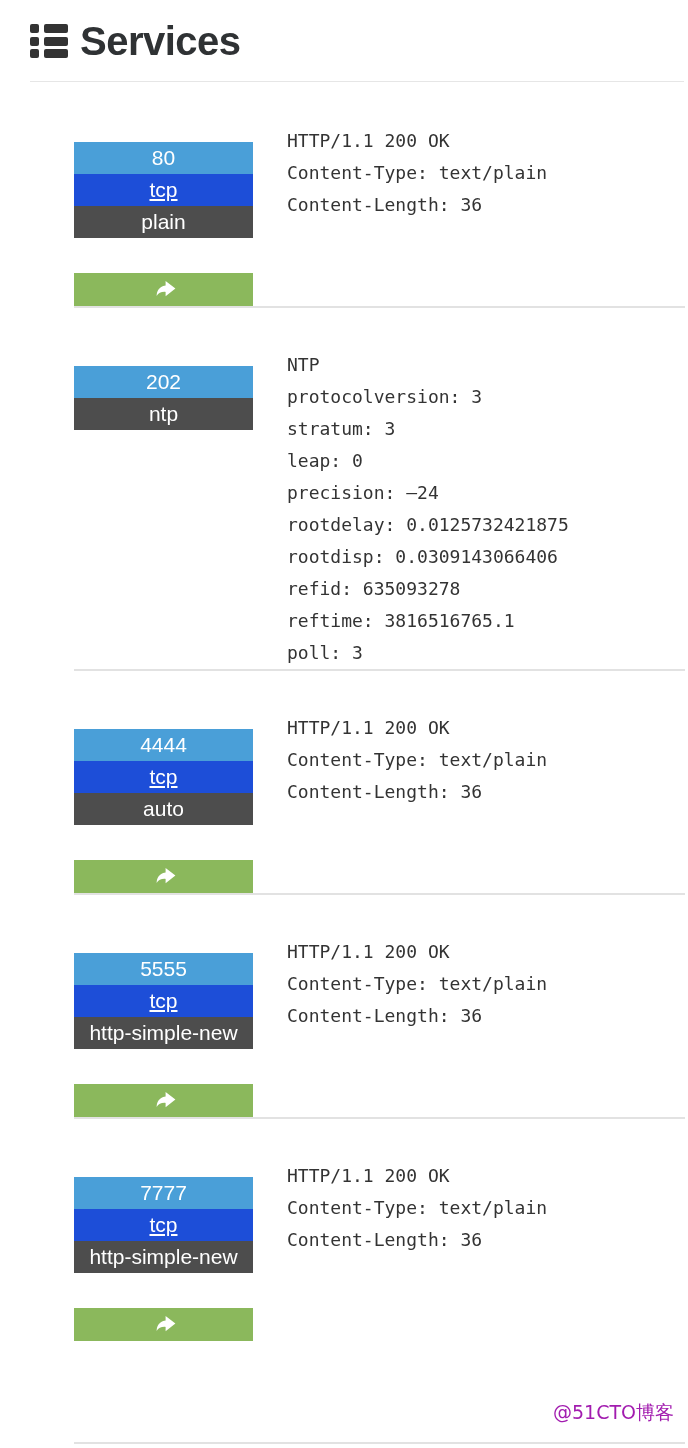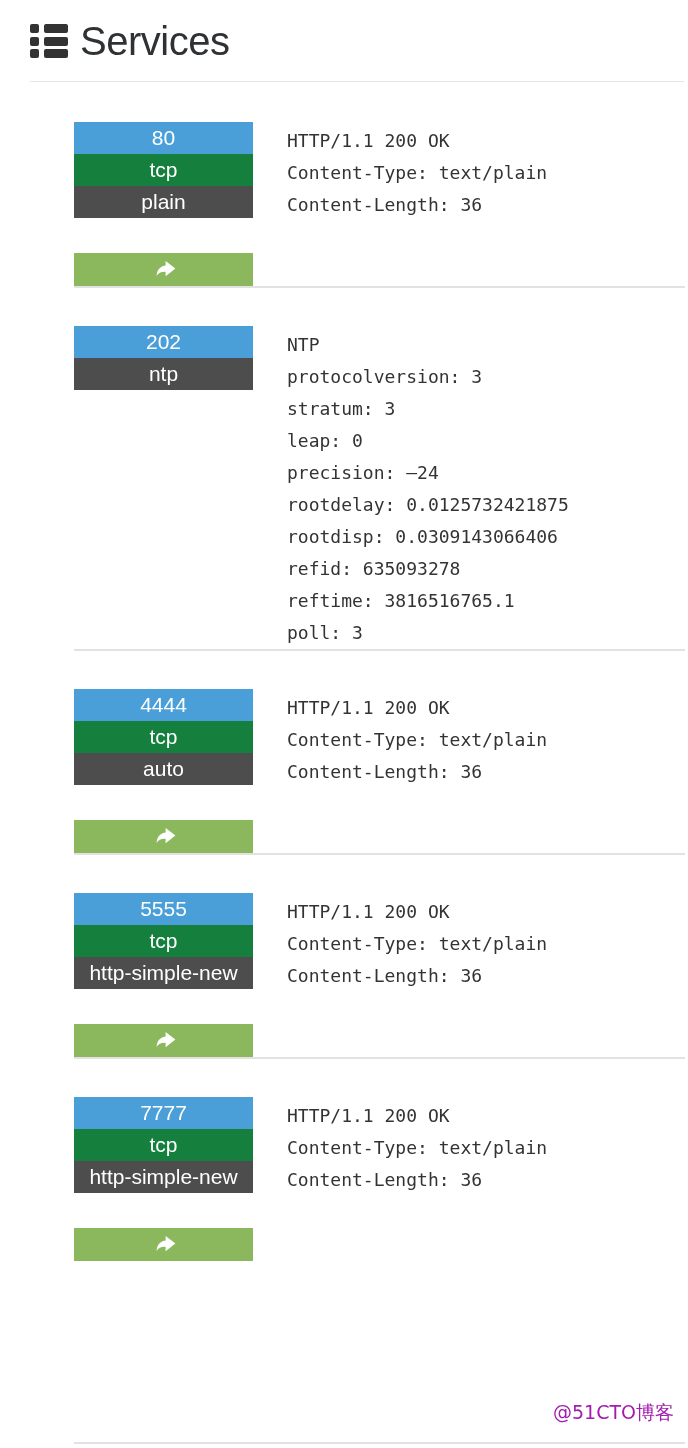--- a/index.html
+++ b/index.html
@@ -47,21 +47,21 @@
   }
   .list-icon .bar {
     height: 9px;
     background: #333333;
     border-radius: 2px;
     margin-left: 5px;
     flex: 1;
   }
   .page-title {
     font-size: 40px;
-    font-weight: normal;
+    font-weight: bold;
     letter-spacing: -0.5px;
     line-height: 40px;
     color: #2f3234;
     white-space: nowrap;
   }
 
   .header-rule {
     height: 1px;
     background: #e6e6e6;
     margin: 21px 4px 0 30px;
@@ -98,22 +98,22 @@
   }
   .badge {
     height: 32px;
     line-height: 32px;
     text-align: center;
     color: #ffffff;
     font-size: 21px;
     white-space: nowrap;
     overflow: visible;
   }
-  .badge-port   { background: #4a9fd8; }
-  .badge-proto  { background: #15803d; }
+  .badge-port   { background: #4a9fd8; margin-top: 20px; }
+  .badge-proto  { background: #1d4ed8; text-decoration: underline; }
   .badge-name   { background: #4d4d4d; }
 
   .action-btn {
     margin-top: 35px;
     width: 179px;
     height: 33px;
     background: #8bb85c;
     display: flex;
     align-items: center;
     justify-content: center;

